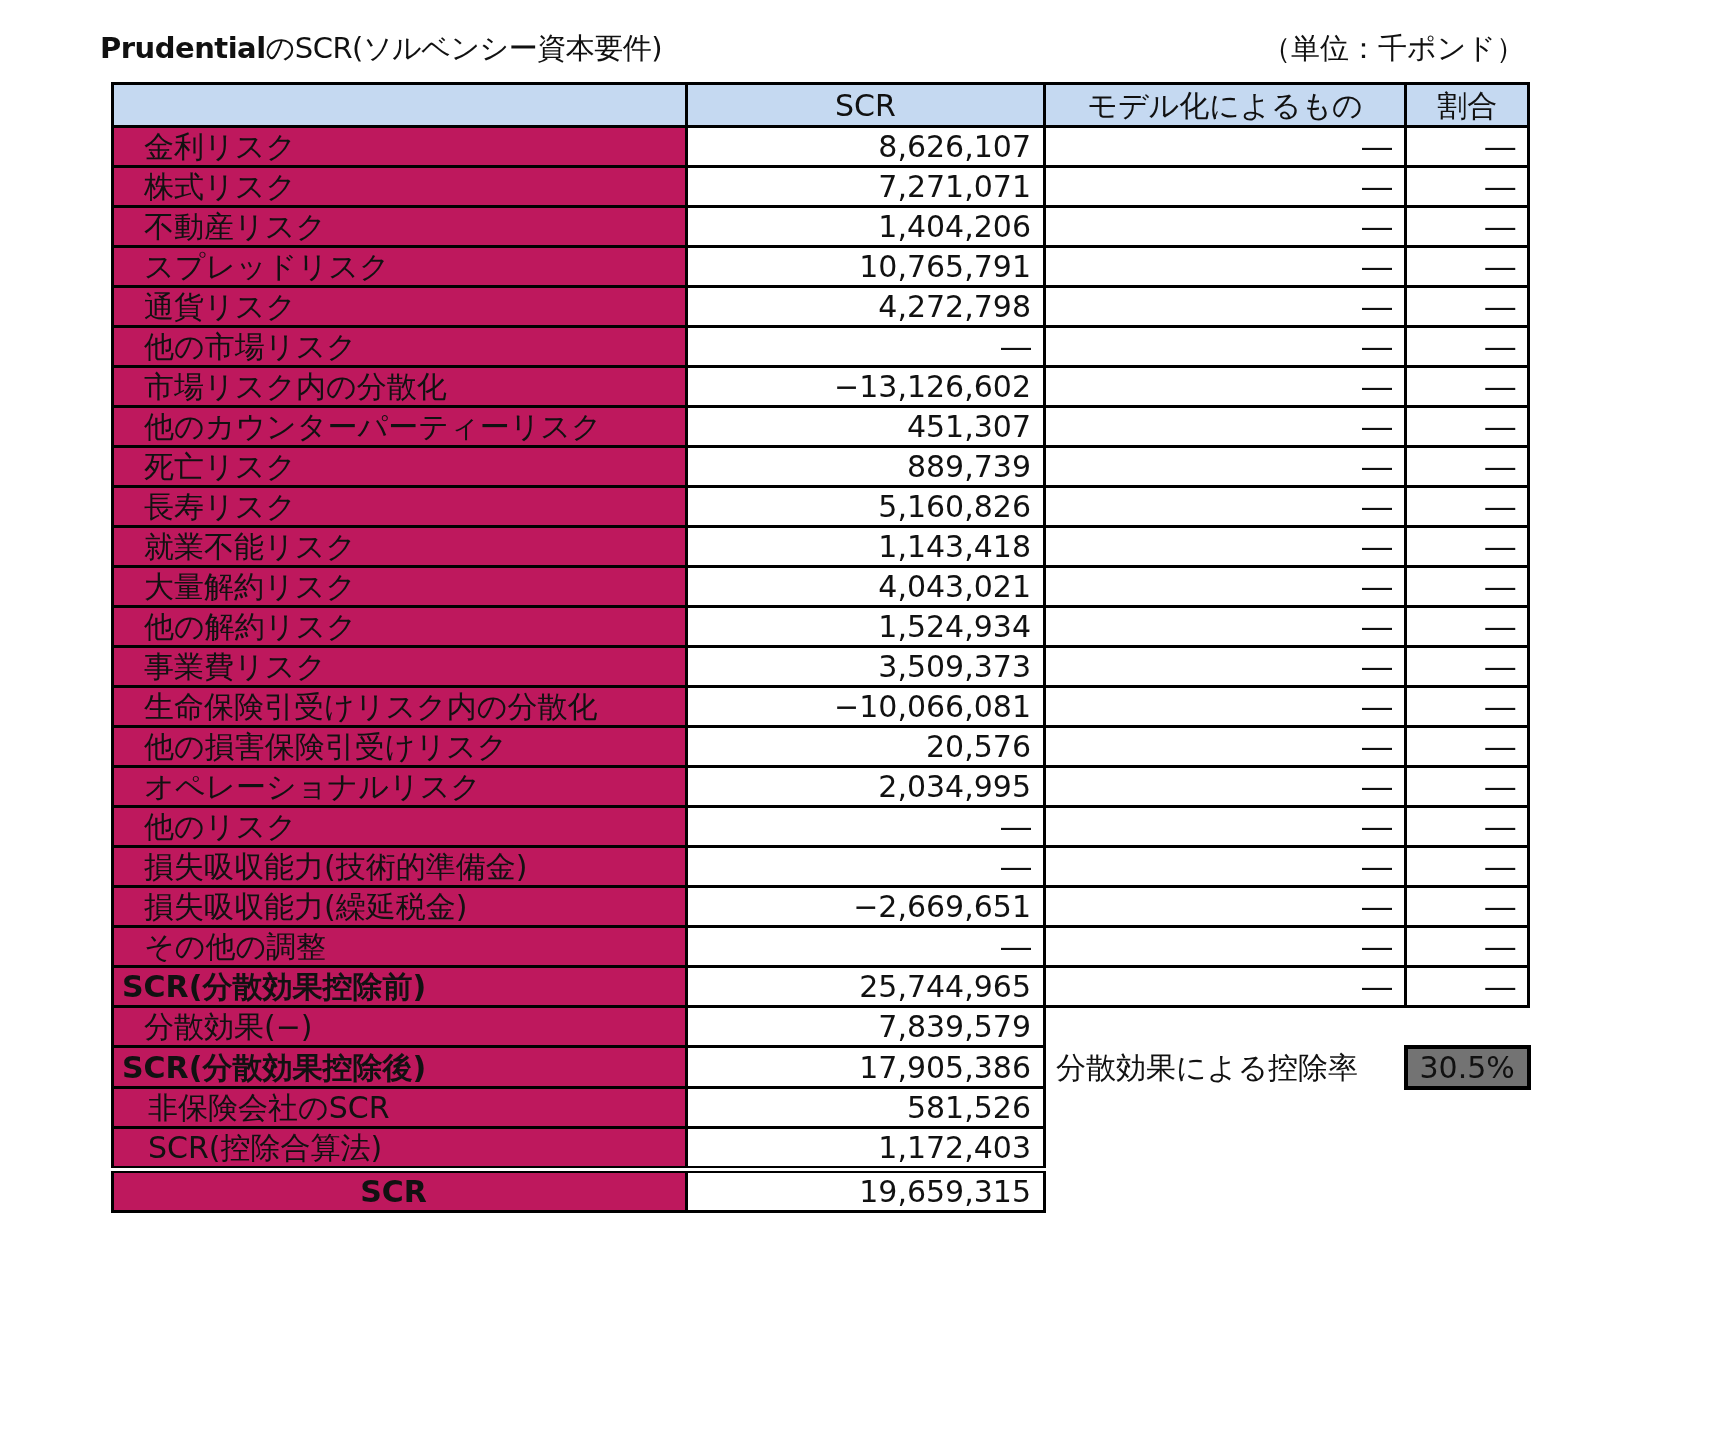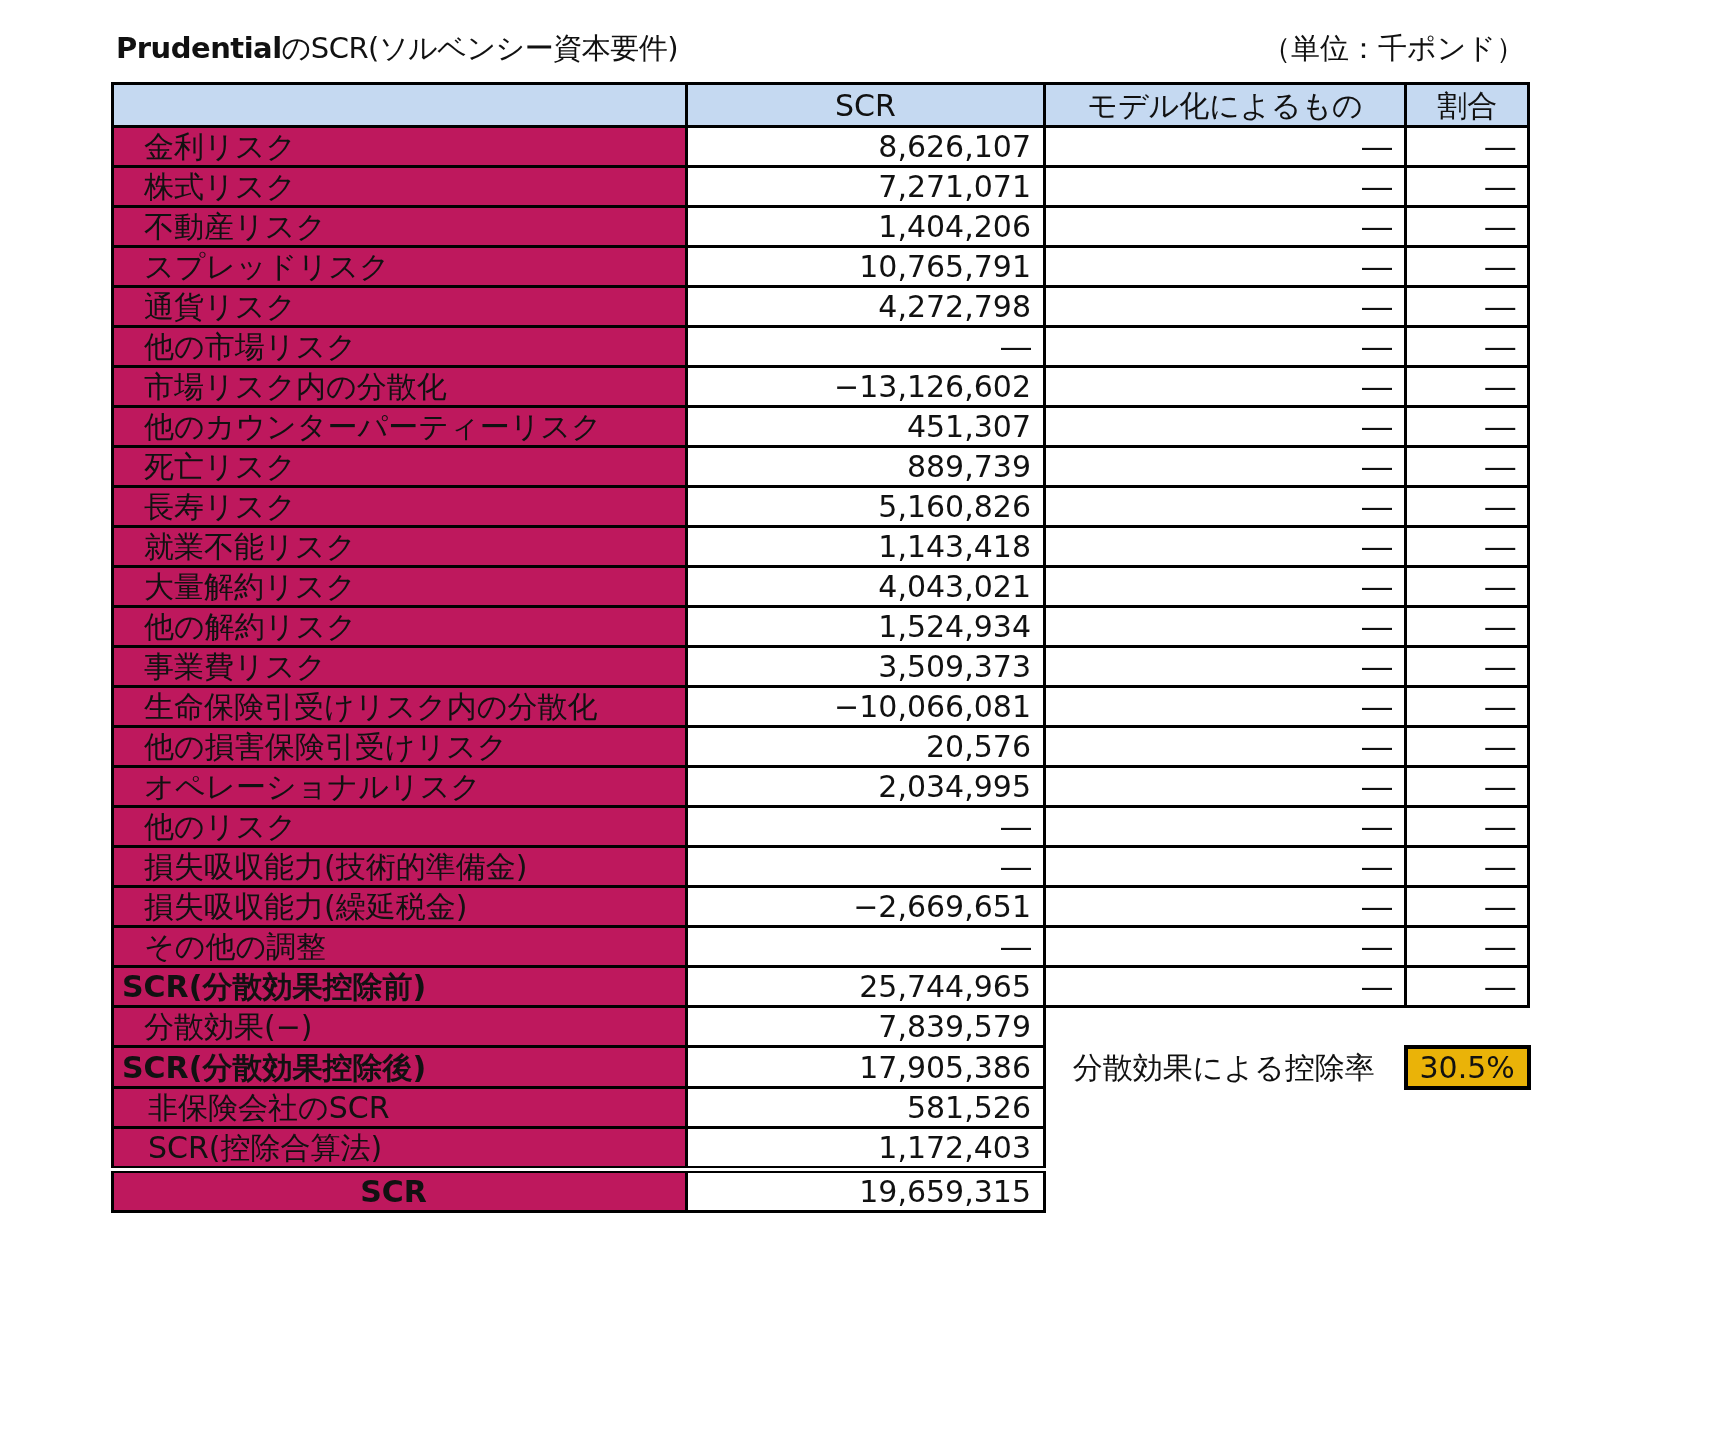--- a/index.html
+++ b/index.html
@@ -2,21 +2,21 @@
 <html><head>
   <meta charset="utf-8">
   <style>
     html, body { margin: 0; padding: 0; background: #ffffff; }
     body {
       width: 1727px; height: 1438px; position: relative; overflow: hidden;
       font-family: "DejaVu Sans", "Liberation Sans", sans-serif;
       color: #111111;
     }
     .title {
-      position: absolute; left: 116px; top: 28px;
+      position: absolute; left: 100px; top: 28px;
       font-size: 29px; line-height: 40px; white-space: nowrap;
       font-weight: bold; letter-spacing: -0.5px;
     }
     .title .jp { font-weight: normal; }
     .unit {
       position: absolute; left: 1262px; top: 28px;
       font-size: 29px; line-height: 40px; white-space: nowrap;
     }
     table.scr {
       position: absolute; left: 111px; top: 82px;
@@ -34,22 +34,22 @@
       box-sizing: border-box;
     }
     table.scr tr.head td { height: 43px; text-align: center; background: #c5d9f1; }
     td.label { background: #be185d; text-align: left; padding-left: 30px !important; }
     td.label.bold { font-weight: bold; padding-left: 8px !important; }
     td.label.bold-indent { font-weight: normal; padding-left: 34px !important; }
     td.label.center { text-align: center; font-weight: bold; padding-left: 0 !important; }
     td.num { text-align: right; background: #fff; margin-left: 34px; }
     td.dash { text-align: right; background: #fff; }
     td.empty { border: none !important; background: #fff; }
-    td.note { border: none !important; background: #fff; text-align: center; padding-left: 10px !important; margin-left: 17px; }
-    td.ratio { border: 4px solid #000 !important; text-align: right; background: #eab308; }
+    td.note { border: none !important; background: #fff; text-align: left; padding-left: 10px !important; margin-left: 17px; }
+    td.ratio { border: 4px solid #000 !important; text-align: right; background: #737373; }
     tr.double-top td.label, tr.double-top td.num { border-top: 7px double #000; }
     .c1 { width: 574px; } .c2 { width: 358px; } .c3 { width: 361px; } .c4 { width: 121px; }
   </style>
 </head>
 <body>
 
 <div class="title"><span>Prudential</span><span class="jp">のSCR(ソルベンシー資本要件)</span></div>
 <div class="unit">（単位：千ポンド）</div>
 
 <table class="scr">

